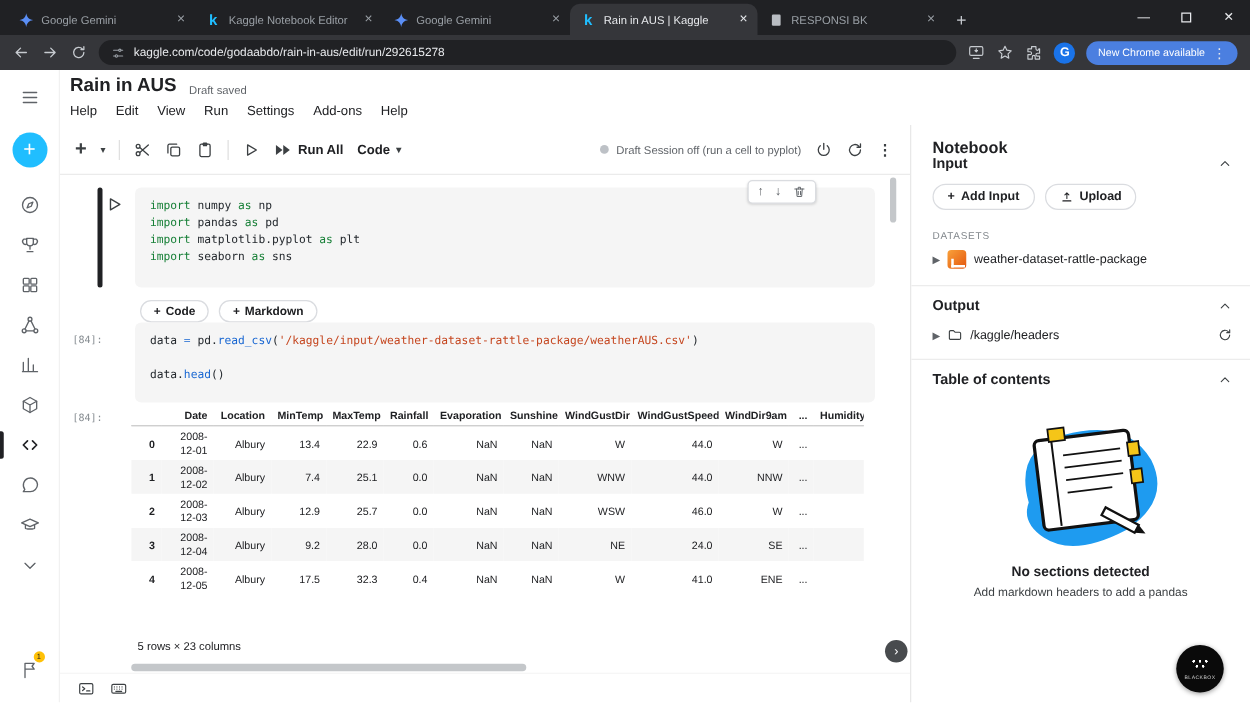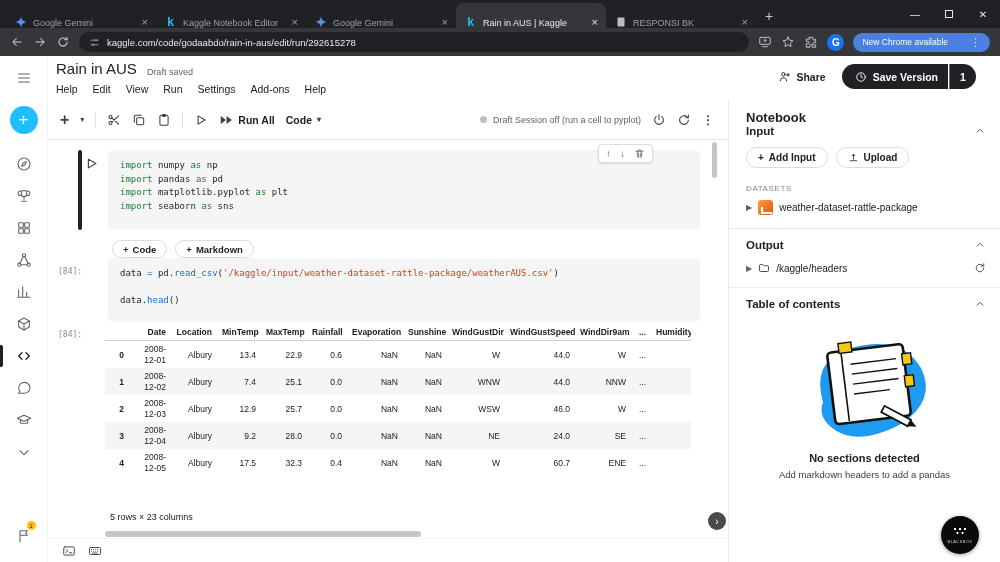--- a/index.html
+++ b/index.html
@@ -4,62 +4,62 @@
 <style>
   *{box-sizing:border-box;margin:0;padding:0}
   body{width:1000px;height:562px;overflow:hidden;background:#fff;
        font-family:"Liberation Sans",sans-serif;position:relative;font-size:11px;color:#202124}
   svg{display:block}
 
   
   .browser{height:56px;background:#202124}
   .tabstrip{height:28px;display:flex;align-items:flex-end;padding-left:6px}
   .tabs{display:flex;align-items:flex-end}
-  .tab{width:150px;height:25px;display:flex;align-items:flex-end;gap:6px;padding:0 8px;
+  .tab{width:150px;height:25px;display:flex;align-items:center;gap:6px;padding:0 8px;
        border-radius:8px 8px 0 0;color:#9aa0a6;font-size:9px;cursor:default}
   .tab.active{background:#35363a;color:#e8eaed}
   .tab-title{flex:1;overflow:hidden;white-space:nowrap}
   .tab-close{font-size:11px;line-height:1}
   .fav{width:13px;height:13px;display:flex;align-items:center;justify-content:center;flex:none}
   .fav-kaggle{color:#20beff;font-weight:bold;font-size:12px}
   .fav svg{width:12px;height:12px}
   .newtab{width:26px;height:25px;color:#c7cbd0;font-size:14px;display:flex;align-items:center;justify-content:center}
   .wincontrols{margin-left:auto;display:flex;height:28px;align-items:center}
   .winbtn{width:34px;height:28px;color:#e8eaed;font-size:10px;display:flex;align-items:center;justify-content:center}
   .maxbox{width:8px;height:8px;border:1px solid #e8eaed}
   .chrometool{height:28px;background:#35363a;display:flex;align-items:center;padding:0 10px;gap:9px}
   .navic svg{width:14px;height:14px;stroke:#c7cbd0;fill:none;stroke-width:1.8;stroke-linecap:round;stroke-linejoin:round}
   .urlbar{flex:1;height:20px;background:#202124;border-radius:10px;display:flex;align-items:center;
           padding:0 10px;gap:7px;color:#e8eaed;font-size:9.5px}
   .urlbar svg{width:11px;height:11px;stroke:#9aa0a6;fill:none;stroke-width:1.8;stroke-linecap:round}
   .chromeic svg{width:14px;height:14px;stroke:#c7cbd0;fill:none;stroke-width:1.6;stroke-linecap:round;stroke-linejoin:round}
   .profile-g{width:17px;height:17px;border-radius:50%;background:#1a73e8;color:#fff;font-size:10px;font-weight:bold;
              display:flex;align-items:center;justify-content:center}
   .chip{height:19px;border-radius:10px;background:#4b7fe0;color:#fff;font-size:8.5px;display:flex;
-        align-items:center;padding:0 9px;gap:22px;white-space:nowrap}
+        align-items:center;padding:0 9px;gap:6px;white-space:nowrap}
   .kebab{color:#e8eaed;font-size:11px;letter-spacing:0}
 
   
   .app{display:flex;height:506px}
   .sidebar{width:48px;flex:none;display:flex;flex-direction:column;align-items:center;padding-top:10px;position:relative;border-right:1px solid #f1f1f1}
   .sb-icon{width:48px;height:24px;display:flex;align-items:center;justify-content:center;position:relative}
   .sb-icon svg{width:16px;height:16px;fill:none;stroke:#5f6368;stroke-width:1.6;stroke-linecap:round;stroke-linejoin:round}
   .sb-gap{margin-top:8px}
   .createbtn{width:28px;height:28px;border-radius:50%;background:#20beff;color:#fff;font-size:17px;
              display:flex;align-items:center;justify-content:center;margin:16px 0 10px}
   .sb-active::before{content:"";position:absolute;left:0;top:1px;width:3px;height:22px;background:#202124;border-radius:0 2px 2px 0}
   .sb-active svg{stroke:#202124;stroke-width:2}
   .sb-bottom{margin-top:auto;margin-bottom:14px;position:relative}
   .badge-dot{position:absolute;top:-3px;right:12px;min-width:9px;height:9px;border-radius:5px;background:#ffc107;
              color:#202124;font-size:6px;display:flex;align-items:center;justify-content:center;padding:0 2px}
 
   .rightcol{flex:1;display:flex;flex-direction:column;min-width:0}
   .nb-header{height:44px;position:relative;padding:4px 0 0 8px;flex:none}
   .titlerow{display:flex;align-items:flex-start}
-  .nb-title{font-size:15px;font-weight:normal}
+  .nb-title{font-size:15px;font-weight:bold}
   .draft{font-size:9px;color:#5f6368;margin:7px 0 0 10px}
   .hdr-right{position:absolute;right:24px;top:8px;display:flex;align-items:center;gap:16px}
   .share{display:flex;align-items:center;gap:5px;font-size:10.5px;font-weight:bold}
   .share svg{width:13px;height:13px;fill:none;stroke:#202124;stroke-width:1.8;stroke-linecap:round}
   .saveblock{display:flex}
   .savemain{background:#202124;color:#fff;font-size:10.5px;font-weight:bold;height:25px;
             border-radius:13px 0 0 13px;display:flex;align-items:center;gap:6px;padding:0 10px 0 13px}
   .savemain svg{width:12px;height:12px;fill:none;stroke:#fff;stroke-width:1.8;stroke-linecap:round}
   .savecount{background:#202124;color:#fff;width:27px;border-radius:0 13px 13px 0;margin-left:1px;
              display:flex;align-items:center;justify-content:center;font-size:10.5px;font-weight:bold;border-left:1px solid #6d6d6d}
@@ -324,40 +324,20 @@
         </svg>
     </div>
   </aside>
 
   <div class="rightcol">
 
     <header class="nb-header">
       <div class="titlerow">
         <span class="nb-title">Rain in AUS</span>
         <span class="draft">Draft saved</span>
-      </div>
-      <div class="hdr-right">
-        <span class="share">
-          <svg viewBox="0 0 24 24">
-              <circle cx="10" cy="8" r="3.2"></circle>
-              <path d="M4 20c0-3.3 2.7-5.5 6-5.5s6 2.2 6 5.5"></path>
-              <path d="M18.5 6.5v5M16 9h5"></path>
-            </svg>
-          <span>Share</span>
-        </span>
-        <span class="saveblock">
-          <span class="savemain">
-            <svg viewBox="0 0 24 24">
-                <circle cx="12" cy="12" r="8.5"></circle>
-                <path d="M12 7v5l3.5 2"></path>
-              </svg>
-            <span>Save Version</span>
-          </span>
-          <span class="savecount">1</span>
-        </span>
       </div>
       <nav class="menubar">
           <span>Help</span>
           <span>Edit</span>
           <span>View</span>
           <span>Run</span>
           <span>Settings</span>
           <span>Add-ons</span>
           <span>Help</span>
         </nav>
@@ -553,21 +533,21 @@
                   <tr>
                     <td class="idx">4</td>
                     <td class="wrap">2008-12-05</td>
                     <td>Albury</td>
                     <td>17.5</td>
                     <td>32.3</td>
                     <td>0.4</td>
                     <td>NaN</td>
                     <td>NaN</td>
                     <td>W</td>
-                    <td>60.7</td>
+                    <td>41.0</td>
                     <td>ENE</td>
                     <td>...</td>
                     <td>82.</td>
                   </tr>
                 </tbody>
               </table>
           </div>
           <div class="summary">5 rows × 23 columns</div>
 
           <div class="hscroll"></div>

